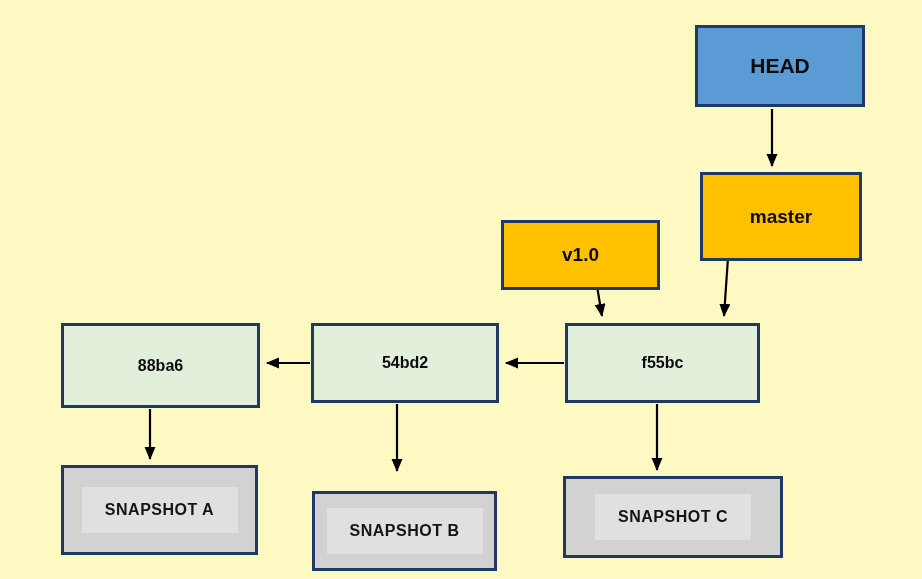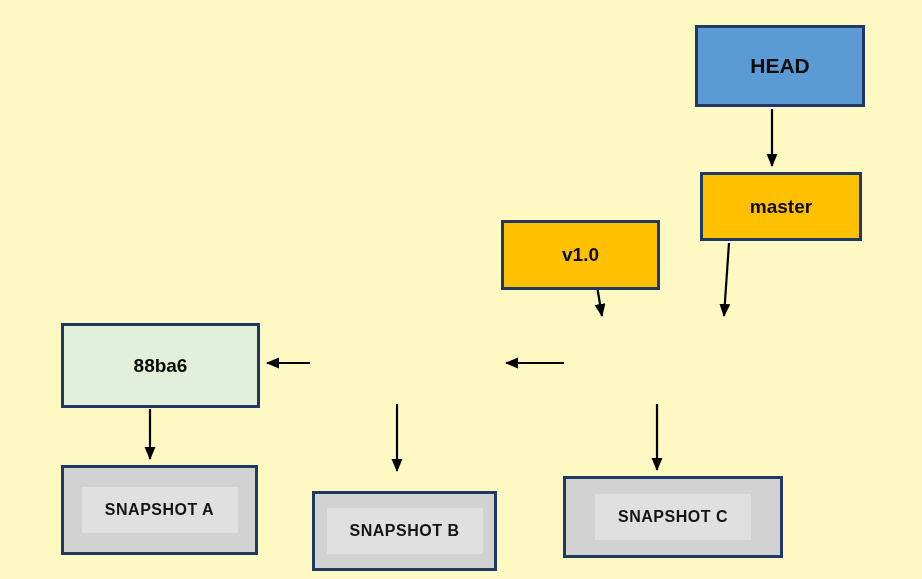--- a/index.html
+++ b/index.html
@@ -32,33 +32,33 @@
     justify-content: center;
     font-weight: bold;
     color: #0b0b0b;
   }
   .box-head {
     left: 695px; top: 25px; width: 170px; height: 82px;
     background: #5B9BD5;
     font-size: 21px;
   }
   .box-master {
-    left: 700px; top: 172px; width: 162px; height: 69px;
+    left: 700px; top: 172px; width: 162px; height: 89px;
     background: #FFC000;
     font-size: 19px;
   }
   .box-v10 {
     left: 501px; top: 172px; width: 159px; height: 70px;
     background: #FFC000;
     font-size: 19px;
     margin-top: 48px;
   }
   .box-commit {
     background: #E2EFDA;
-    font-size: 19px;
+    font-size: 16px;
   }
   .box-f55bc { left: 565px; top: 323px; width: 195px; height: 80px; }
   .box-54bd2 { left: 311px; top: 323px; width: 188px; height: 80px; }
   .box-88ba6 { left: 61px;  top: 323px; width: 199px; height: 85px; }
   .box-snapshot {
     background: #D2D2D2;
     font-size: 16px;
   }
   .box-snap-a { left: 61px;  top: 465px; width: 197px; height: 90px; }
   .box-snap-b { left: 312px; top: 477px; width: 185px; height: 80px; margin-top: 14px; }
@@ -98,21 +98,27 @@
   </div>
 
   <div class="box box-master">
     <span>master</span>
   </div>
 
   <div class="box box-v10">
     <span>v1.0</span>
   </div>
 
+  <div class="box box-commit box-f55bc">
+    <span>f55bc</span>
+  </div>
 
+  <div class="box box-commit box-54bd2">
+    <span>54bd2</span>
+  </div>
 
   <div class="box box-commit box-88ba6">
     <span>88ba6</span>
   </div>
 
   <div class="box box-snapshot box-snap-a">
     <span class="snap-label">SNAPSHOT A</span>
   </div>
 
   <div class="box box-snapshot box-snap-b">

